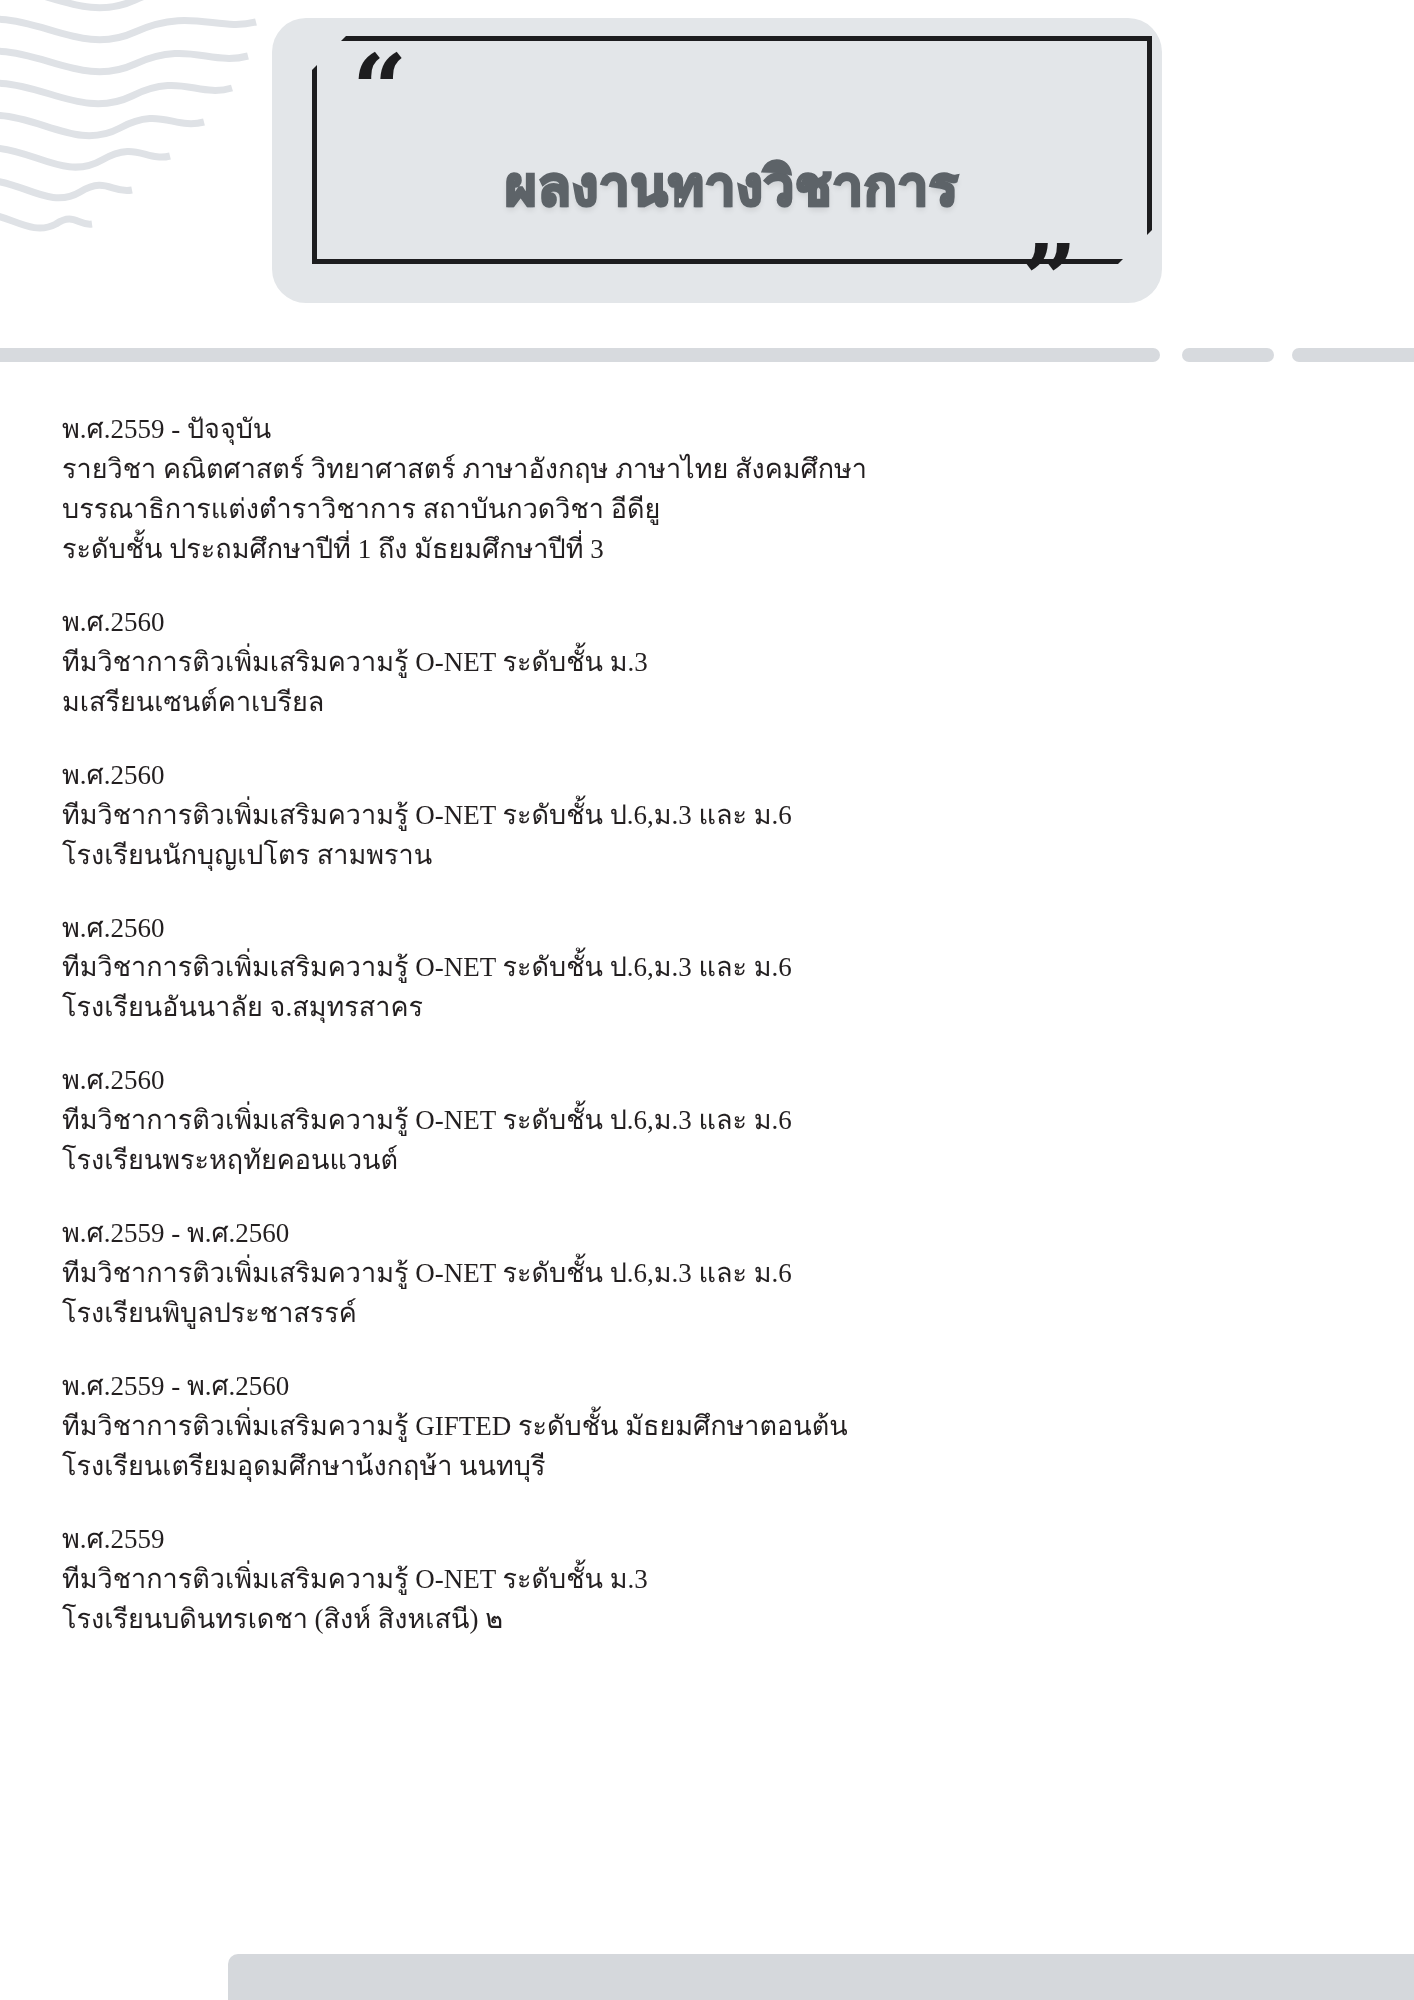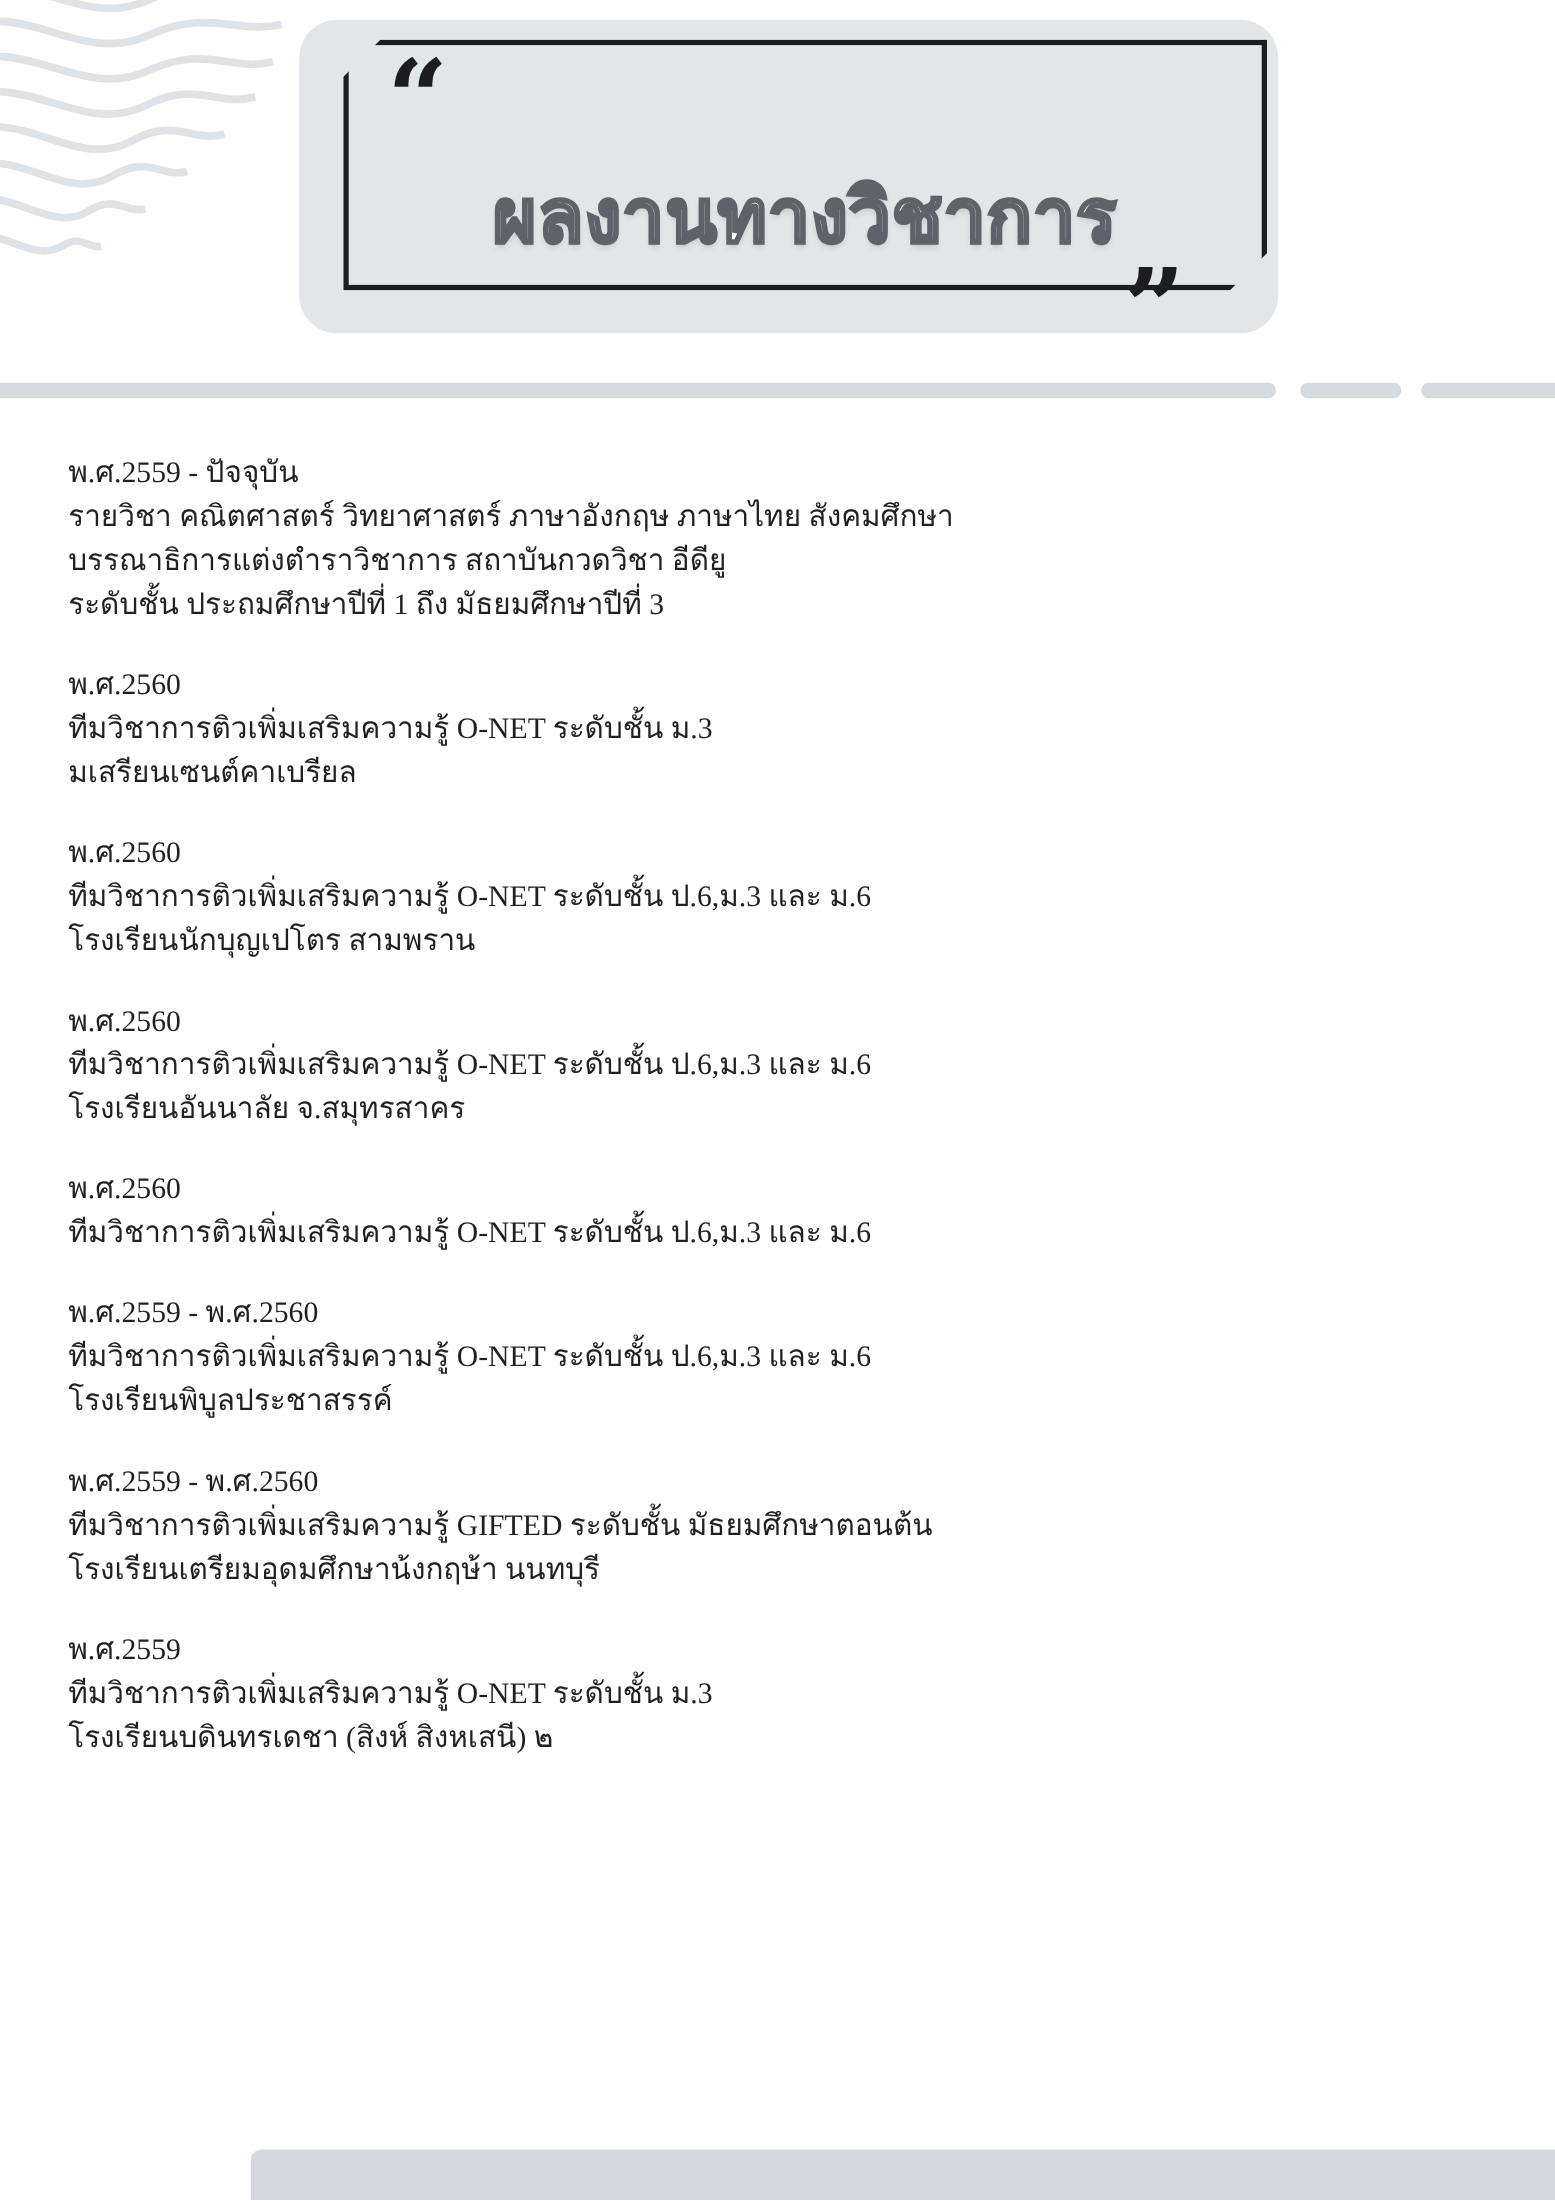--- a/index.html
+++ b/index.html
@@ -66,21 +66,21 @@
 
   .title-text {
     position: absolute;
     left: 312px;
     top: 36px;
     width: 840px;
     height: 228px;
     display: flex;
     align-items: center;
     justify-content: center;
-    font-size: 68px;
+    font-size: 54px;
     font-weight: 700;
     letter-spacing: 1px;
     color: #ffffff;
     -webkit-text-stroke: 3px #5d6368;
     text-shadow:
       0 2px 0 #b9bfc4,
       0 4px 6px rgba(0,0,0,0.12);
     white-space: nowrap;
   }
 
@@ -239,20 +239,21 @@
 
     <div class="entry">
       <div class="entry-line">พ.ศ.2560</div>
       <div class="entry-line">ทีมวิชาการติวเพิ่มเสริมความรู้ O-NET ระดับชั้น ป.6,ม.3 และ ม.6</div>
       <div class="entry-line">โรงเรียนอันนาลัย จ.สมุทรสาคร</div>
     </div>
 
     <div class="entry">
       <div class="entry-line">พ.ศ.2560</div>
       <div class="entry-line">ทีมวิชาการติวเพิ่มเสริมความรู้ O-NET ระดับชั้น ป.6,ม.3 และ ม.6</div>
+      <div class="entry-line">โรงเรียนพระหฤทัยคอนแวนต์</div>
     </div>
 
     <div class="entry">
       <div class="entry-line">พ.ศ.2559 - พ.ศ.2560</div>
       <div class="entry-line">ทีมวิชาการติวเพิ่มเสริมความรู้ O-NET ระดับชั้น ป.6,ม.3 และ ม.6</div>
       <div class="entry-line">โรงเรียนพิบูลประชาสรรค์</div>
     </div>
 
     <div class="entry">
       <div class="entry-line">พ.ศ.2559 - พ.ศ.2560</div>

